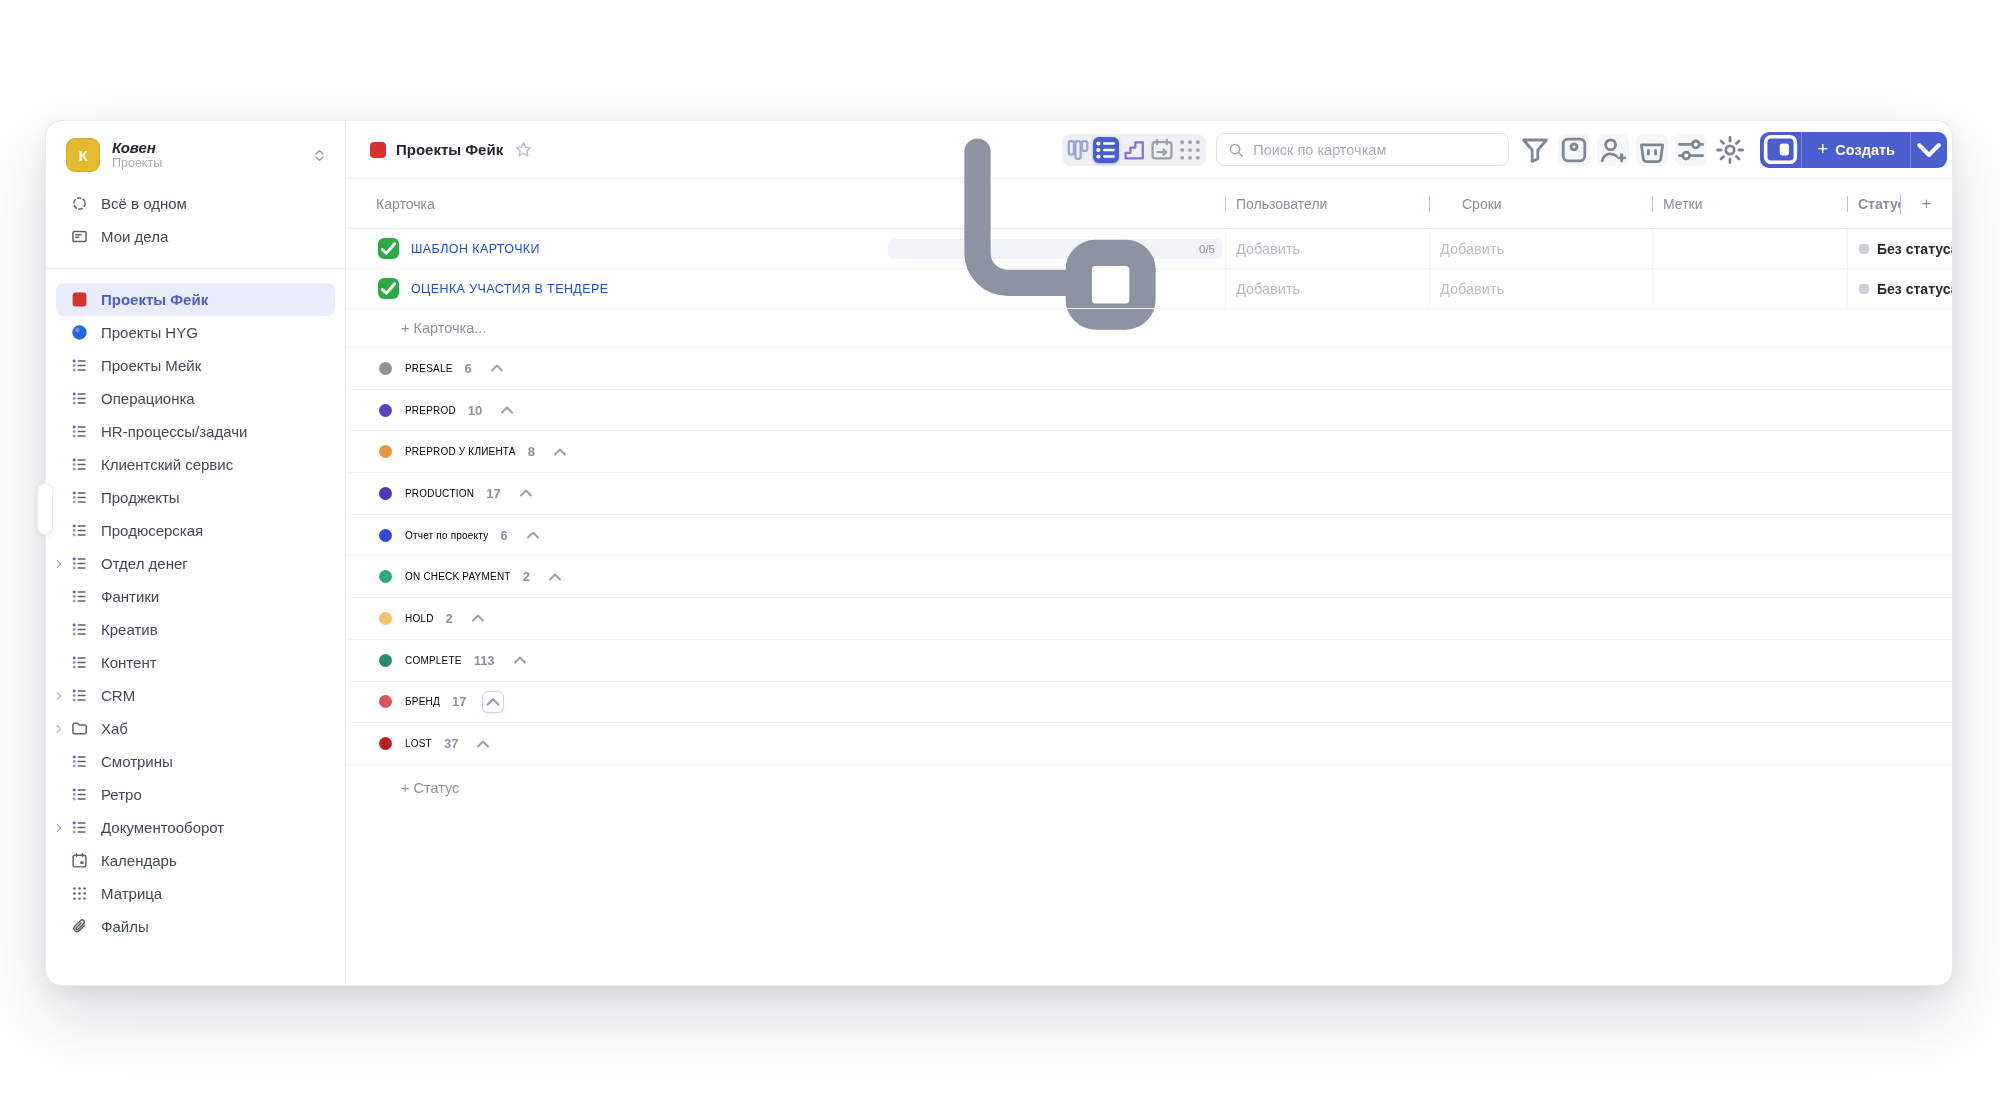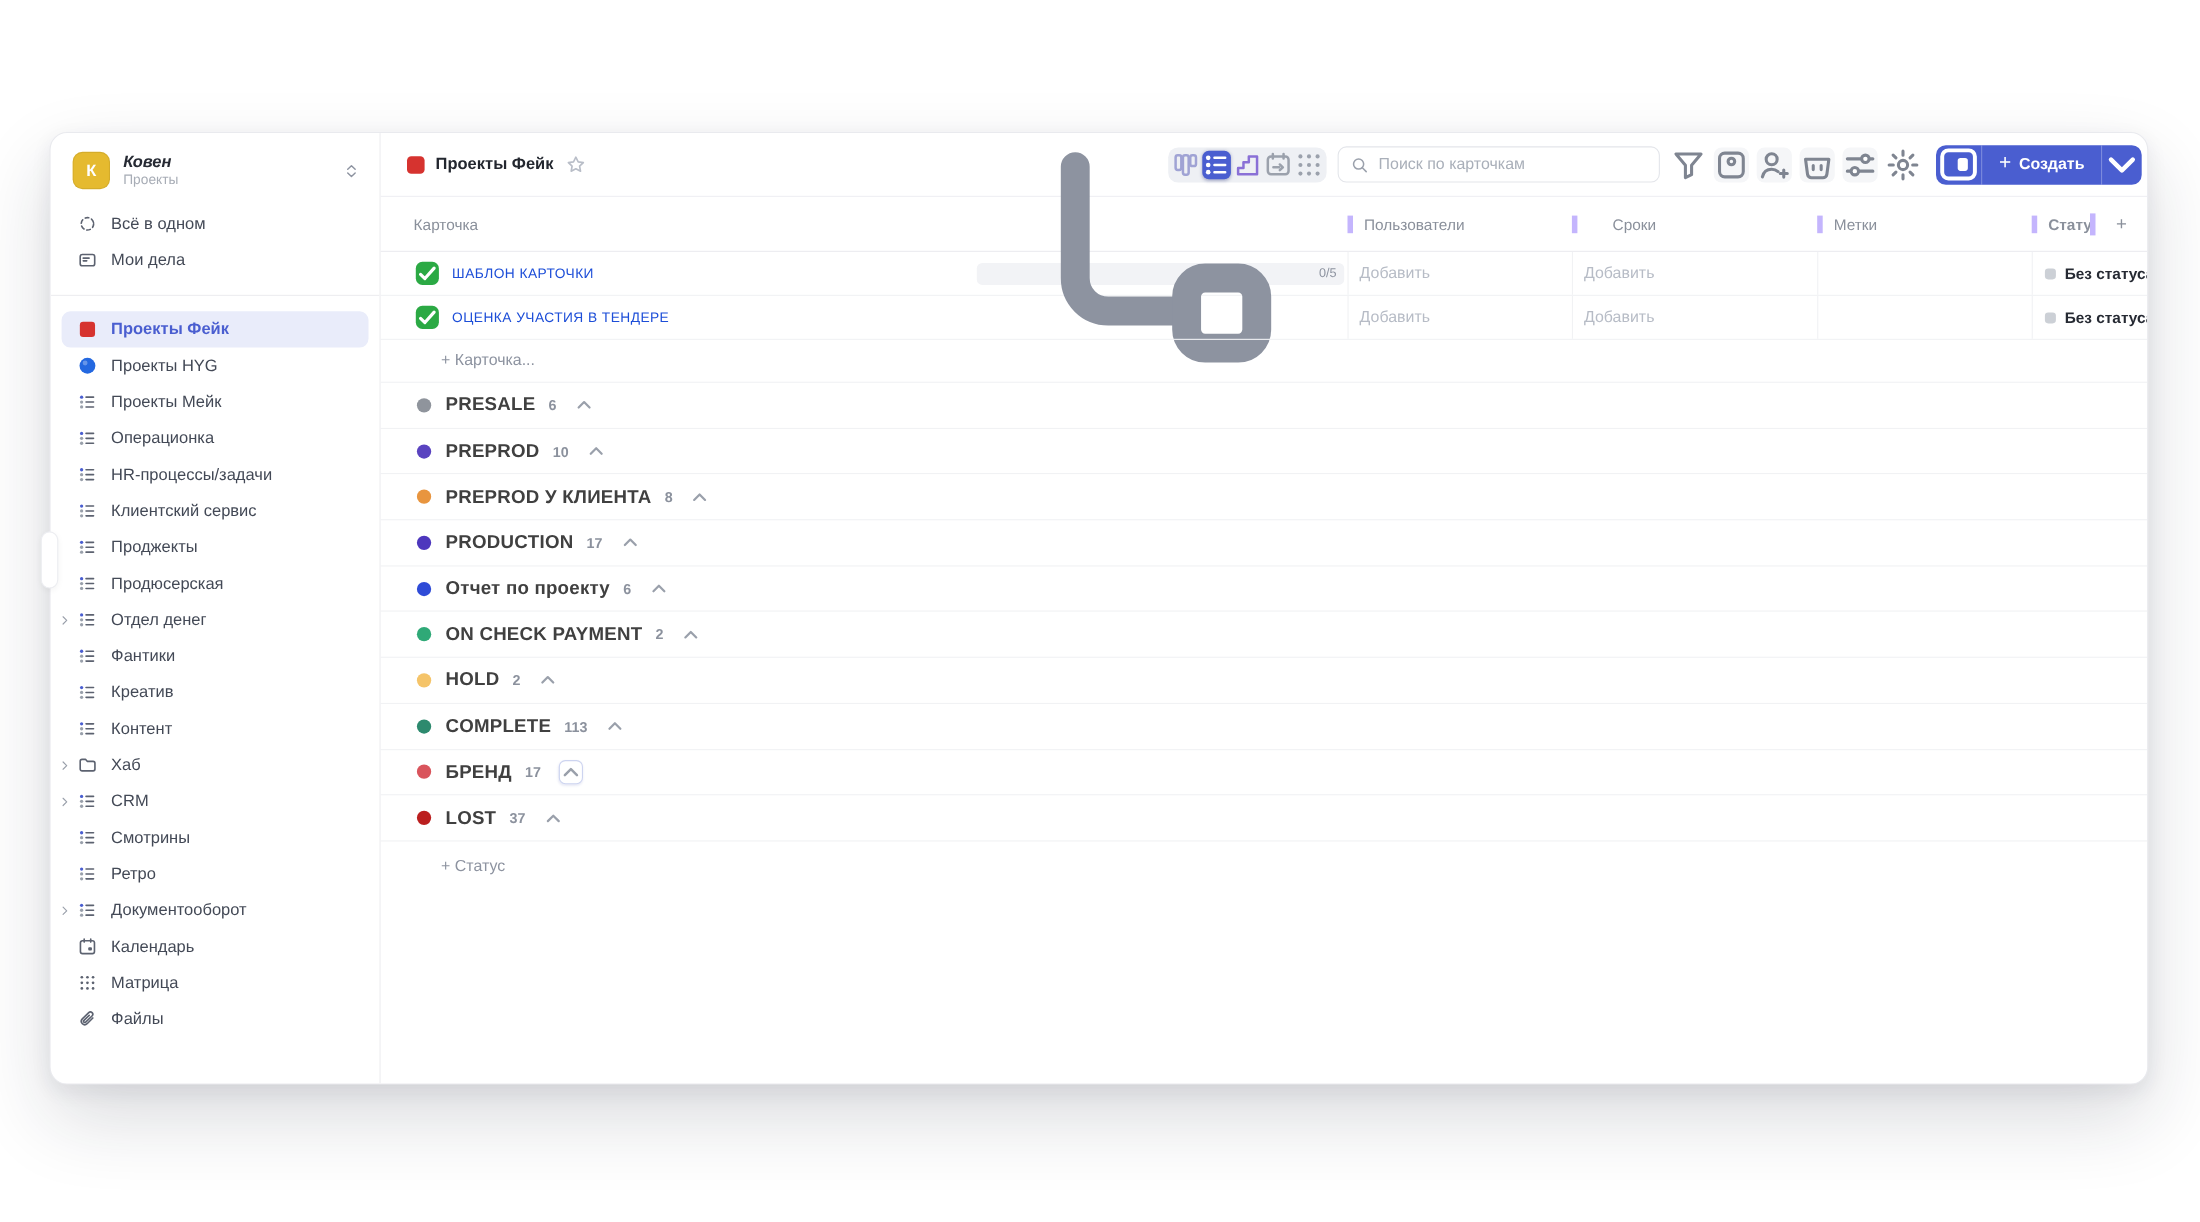--- a/index.html
+++ b/index.html
@@ -68,21 +68,21 @@
   .create-seg-icon svg { width:18px; height:18px; }
   .create-seg-main { display:flex; align-items:center; gap:7px; padding:0 15px; font-size:14.5px; font-weight:600; }
   .create-plus { font-size:19px; font-weight:400; line-height:1; margin-top:-2px; }
   .create-seg-caret { width:37px; display:flex; align-items:center; justify-content:center;
                       border-left:1px solid rgba(255,255,255,.28); }
   .create-seg-caret svg { width:13px; height:13px; }
 
   
   .thead { height:50px; flex:none; display:flex; align-items:center; border-bottom:1px solid #ececf0;
            color:#8a909b; font-size:14px; }
-  .hcell { display:flex; align-items:center; padding-left:10px; border-left:5px solid #c4b5fd;
+  .hcell { display:flex; align-items:center; padding-left:10px; border-left:1px solid #c4b5fd;
            overflow:hidden; white-space:nowrap; }
   .hcell.first { flex:1; border-left:none; padding-left:30px; min-width:0; }
   .w-users{width:204px;} .w-dates{width:223px;padding-left:32px;} .w-labels{width:195px;} .w-status{width:53px;font-weight:bold;}
   .w-plus{width:52px; justify-content:center; padding-left:0; font-size:17px; color:#8a909b; cursor:pointer;}
 
   .trow { height:40px; flex:none; display:flex; align-items:stretch; border-bottom:1px solid #f1f2f4;
           font-size:14px; cursor:pointer; }
   .t-card { flex:1; min-width:0; display:flex; align-items:center; gap:12px; padding-left:32px; }
   .checkbox { width:21px; height:21px; border-radius:6px; background:var(--checkbox_green,#2ba944);
               display:flex; align-items:center; justify-content:center; flex:none; cursor:pointer; }
@@ -98,21 +98,21 @@
   .status-text { font-weight:700; font-size:14px; color:#262a33; }
 
   .add-card, .add-status { height:39px; flex:none; display:flex; align-items:center; padding-left:55px;
                            color:#8d93a0; font-size:14.5px; cursor:pointer; }
   .add-card { border-bottom:1px solid #f1f2f4; }
   .add-status { height:46px; }
 
   .group-row { height:41.7px; flex:none; display:flex; align-items:center; padding-left:33px;
                border-bottom:1px solid #f1f2f4; cursor:pointer; }
   .g-dot { width:13px; height:13px; border-radius:50%; margin-right:13px; flex:none; }
-  .g-name { font-size:17px; font-weight:700; color:#404040; letter-spacing:.2px; white-space:nowrap; }
+  .g-name { font-size:10px; font-weight:400; color:#000000; letter-spacing:.2px; white-space:nowrap; }
   .g-count { margin-left:12px; font-size:13px; font-weight:600; color:#8b919d; }
   .g-chev { margin-left:16px; width:18px; height:18px; display:flex; align-items:center; justify-content:center;
             color:#9aa0ab; }
   .g-chev svg { width:11px; height:11px; }
   .g-chev.boxed { width:22px; height:22px; border:1px solid #cdd4f0; border-radius:6px; background:#fff;
                   box-shadow:0 1px 2px rgba(70,90,180,.12); }
 </style>
 </head>
 <body>
 
@@ -317,41 +317,41 @@
           </div>
 
           <div class="side-item">
             <span class="expand">
               <svg viewBox="0 0 16 16" fill="none" stroke="currentColor" stroke-width="1.4" stroke-linecap="round" stroke-linejoin="round" style="width:100%;height:100%;display:block">
                 <path d="M5.8 3.6 10.2 8l-4.4 4.4"></path>
               </svg>
             </span>
             <span class="s-icon">
               <svg viewBox="0 0 16 16" fill="none" stroke="currentColor" stroke-width="1.4" stroke-linecap="round" stroke-linejoin="round" style="width:100%;height:100%;display:block">
+                <circle cx="3" cy="3.8" r="1.4" fill="#4a5ed0" stroke="none"></circle>
+                <circle cx="3" cy="8" r="1.4" fill="#99a0ab" stroke="none"></circle>
+                <circle cx="3" cy="12.2" r="1.4" fill="#99a0ab" stroke="none"></circle>
+                <path d="M6.8 3.8h6.4M6.8 8h6.4M6.8 12.2h6.4"></path>
+              </svg>
+            </span>
+            <span class="s-label">CRM</span>
+          </div>
+
+          <div class="side-item">
+            <span class="expand">
+              <svg viewBox="0 0 16 16" fill="none" stroke="currentColor" stroke-width="1.4" stroke-linecap="round" stroke-linejoin="round" style="width:100%;height:100%;display:block">
+                <path d="M5.8 3.6 10.2 8l-4.4 4.4"></path>
+              </svg>
+            </span>
+            <span class="s-icon">
+              <svg viewBox="0 0 16 16" fill="none" stroke="currentColor" stroke-width="1.4" stroke-linecap="round" stroke-linejoin="round" style="width:100%;height:100%;display:block">
                 <path d="M1.8 4.7c0-.9.7-1.6 1.6-1.6h2.9l1.5 1.7h5c.9 0 1.6.7 1.6 1.6v5c0 .9-.7 1.6-1.6 1.6H3.4c-.9 0-1.6-.7-1.6-1.6z"></path>
               </svg>
             </span>
             <span class="s-label">Хаб</span>
-          </div>
-
-          <div class="side-item">
-            <span class="expand">
-              <svg viewBox="0 0 16 16" fill="none" stroke="currentColor" stroke-width="1.4" stroke-linecap="round" stroke-linejoin="round" style="width:100%;height:100%;display:block">
-                <path d="M5.8 3.6 10.2 8l-4.4 4.4"></path>
-              </svg>
-            </span>
-            <span class="s-icon">
-              <svg viewBox="0 0 16 16" fill="none" stroke="currentColor" stroke-width="1.4" stroke-linecap="round" stroke-linejoin="round" style="width:100%;height:100%;display:block">
-                <circle cx="3" cy="3.8" r="1.4" fill="#4a5ed0" stroke="none"></circle>
-                <circle cx="3" cy="8" r="1.4" fill="#99a0ab" stroke="none"></circle>
-                <circle cx="3" cy="12.2" r="1.4" fill="#99a0ab" stroke="none"></circle>
-                <path d="M6.8 3.8h6.4M6.8 8h6.4M6.8 12.2h6.4"></path>
-              </svg>
-            </span>
-            <span class="s-label">CRM</span>
           </div>
 
           <div class="side-item">
 
             <span class="s-icon">
               <svg viewBox="0 0 16 16" fill="none" stroke="currentColor" stroke-width="1.4" stroke-linecap="round" stroke-linejoin="round" style="width:100%;height:100%;display:block">
                 <circle cx="3" cy="3.8" r="1.4" fill="#4a5ed0" stroke="none"></circle>
                 <circle cx="3" cy="8" r="1.4" fill="#99a0ab" stroke="none"></circle>
                 <circle cx="3" cy="12.2" r="1.4" fill="#99a0ab" stroke="none"></circle>
                 <path d="M6.8 3.8h6.4M6.8 8h6.4M6.8 12.2h6.4"></path>

